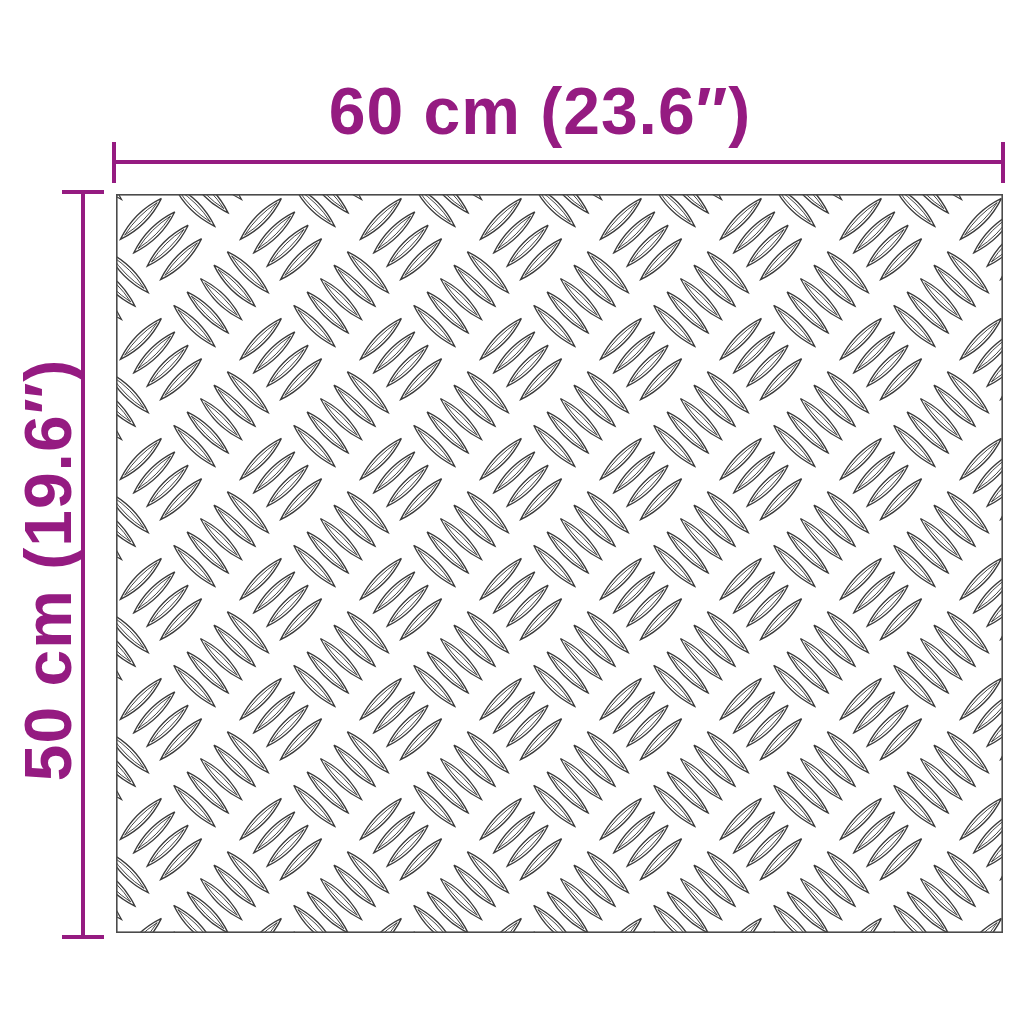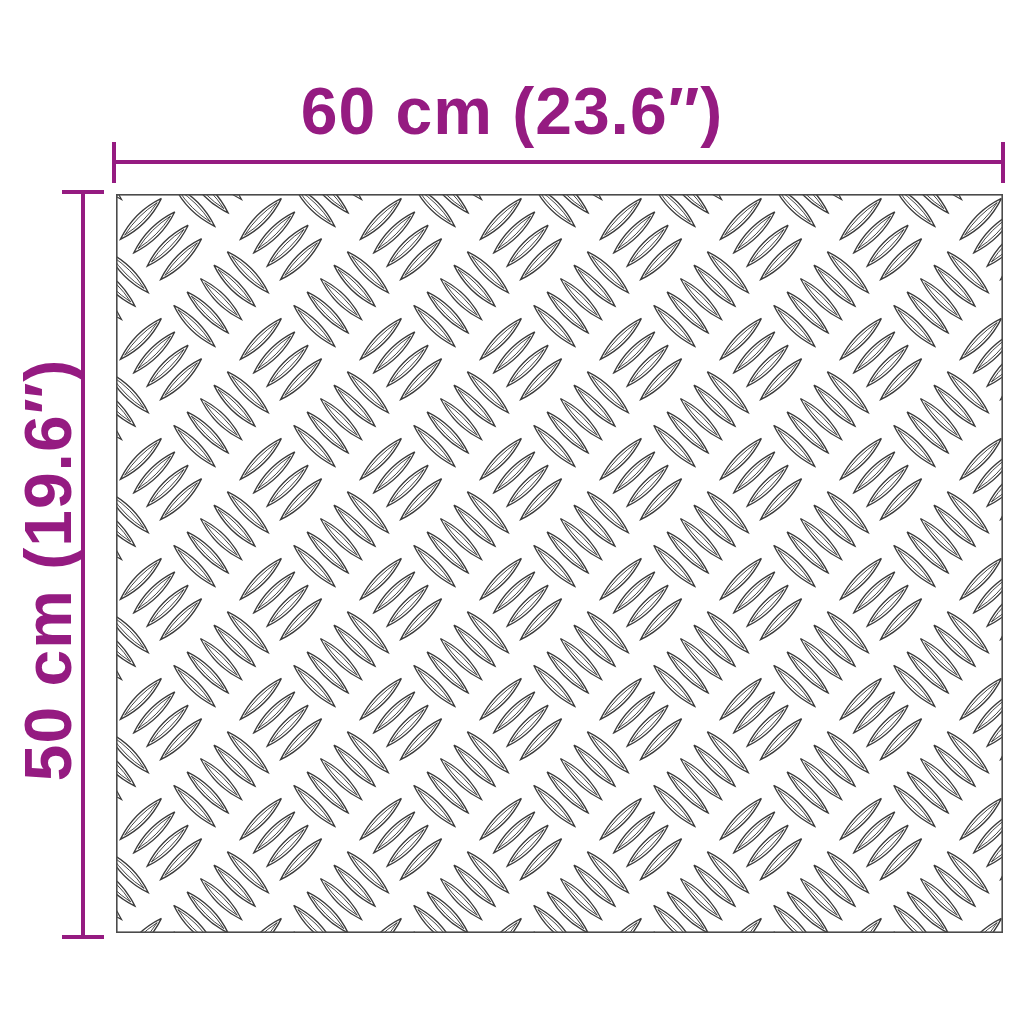--- a/index.html
+++ b/index.html
@@ -25,21 +25,21 @@
   .dim-label {
     position: absolute;
     color: #951b81;
     font-weight: bold;
     font-size: 66px;
     letter-spacing: 1px;
     white-space: nowrap;
     line-height: 1;
   }
   .dim-label-top {
-    left: 512px;
+    left: 540px;
     top: 111px;
     transform: translate(-50%, -50%);
   }
   .dim-label-left {
     left: 48px;
     top: 570px;
     transform: translate(-50%, -50%) rotate(-90deg);
   }
   .dim-line-h {
     position: absolute;

